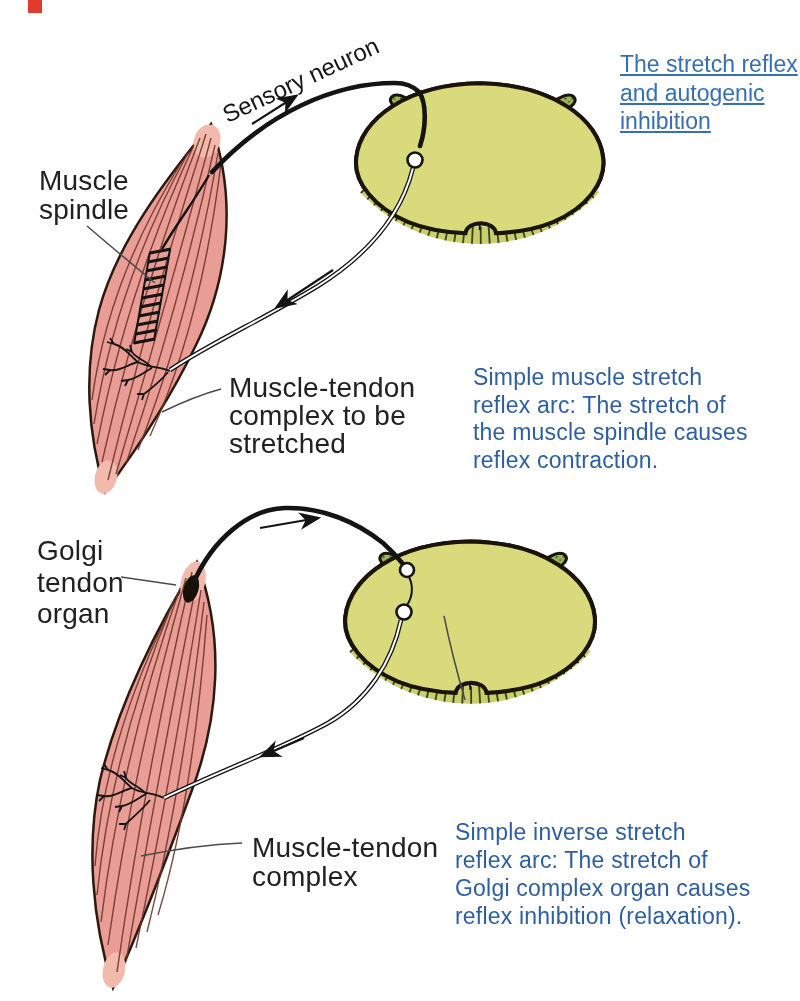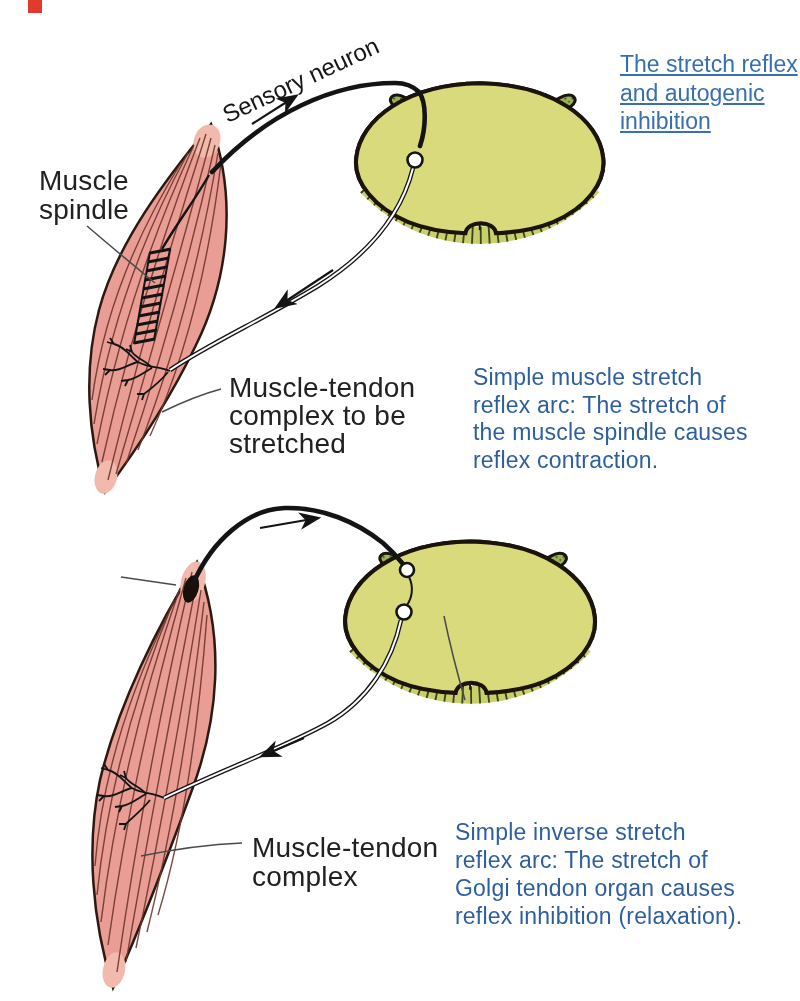--- a/index.html
+++ b/index.html
@@ -190,22 +190,25 @@
 
   <div class="lbl" style="left:229px;top:374px;line-height:28px;">Muscle-tendon
 complex to be
 stretched</div>
 
   <div class="lbl blue" style="left:455px;top:364px;margin-left:18px;">Simple muscle stretch
 reflex arc: The stretch of
 the muscle spindle causes
 reflex contraction.</div>
 
+  <div class="lbl" style="left:37px;top:535px;line-height:31.5px;">Golgi
+tendon
+organ</div>
 
 
   <div class="lbl" style="left:252px;top:834px;line-height:28.5px;">Muscle-tendon
 complex</div>
 
   <div class="lbl blue" style="left:455px;top:818px;line-height:28px;">Simple inverse stretch
 reflex arc: The stretch of
-Golgi tendon organ causes
+Golgi complex organ causes
 reflex inhibition (relaxation).</div>
 </div>
 
 </body></html>

